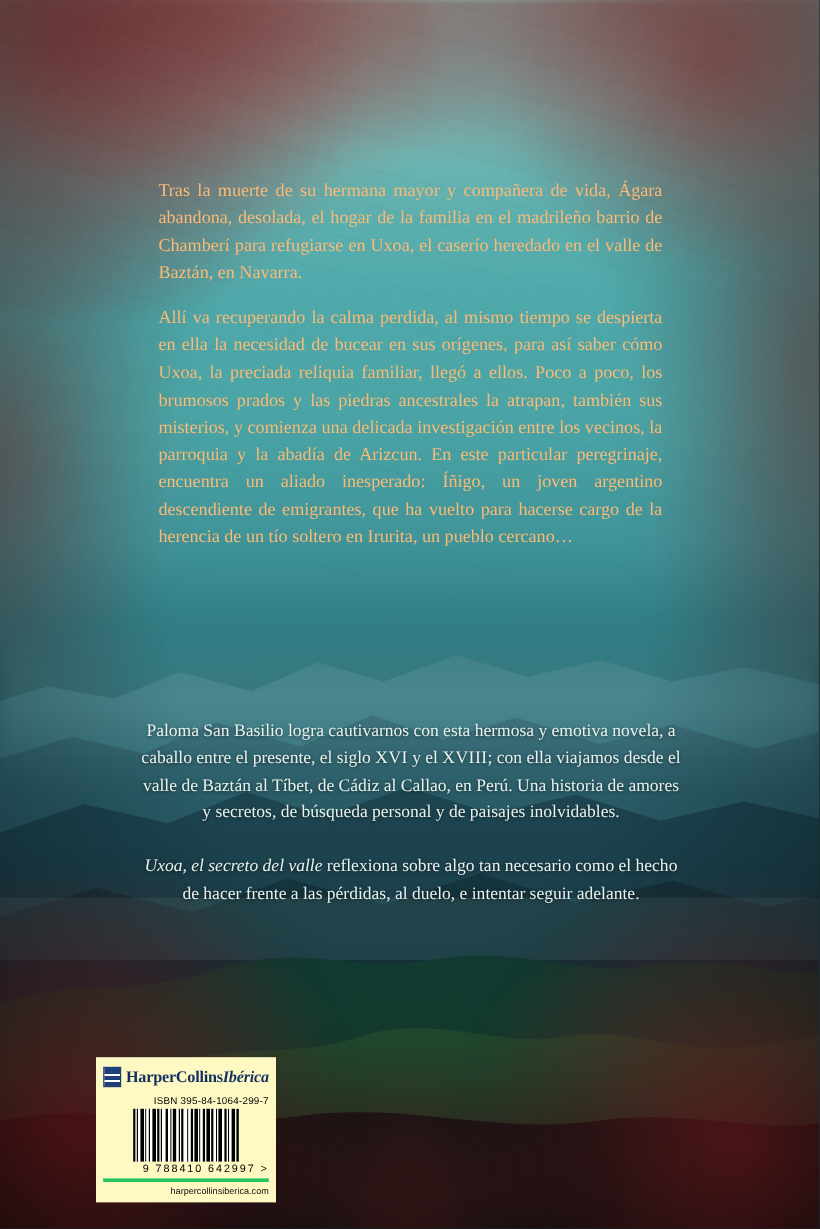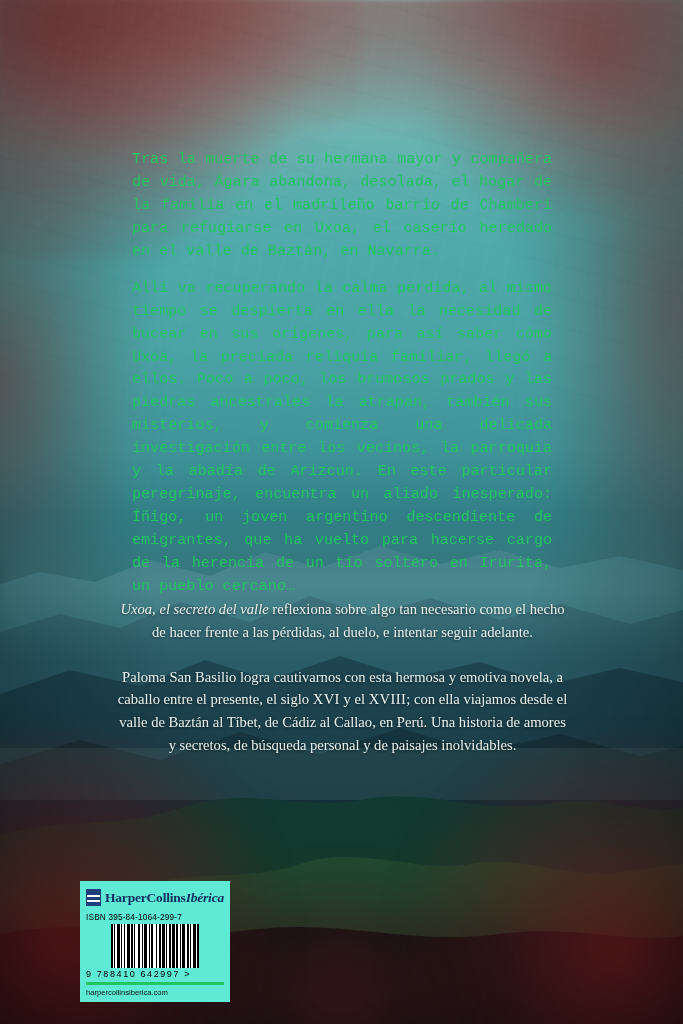--- a/index.html
+++ b/index.html
@@ -135,26 +135,25 @@
     background: radial-gradient(ellipse at 50% 45%, rgba(0,0,0,0) 42%, rgba(0,0,0,0.28) 80%, rgba(0,0,0,0.45) 100%);
     pointer-events: none;
   }
 
   
   .blurb {
     position: absolute;
     left: 132px;
     top: 148px;
     width: 420px;
-    color: #22c55e;
+    color: #fdba74;
     font-size: 15.1px;
     line-height: 1.52;
     text-align: justify;
     text-justify: inter-word;
-    font-family: Liberation Mono, monospace;
   }
   .blurb p { margin: 0 0 14px 0; }
   .blurb p:last-child { margin-bottom: 13px; }
 
   .endorsement {
     position: absolute;
     left: 115px;
     top: 598px;
     width: 455px;
     color: #e9f2ee;
@@ -167,24 +166,24 @@
   .endorsement p:last-child { margin-bottom: 0; }
   .endorsement .sc { font-variant: small-caps; letter-spacing: 0.4px; }
   .endorsement em { font-style: italic; }
 
   
   .publisher-block {
     position: absolute;
     left: 80px;
     bottom: 22px;
     width: 150px;
-    background: #5eead4;
+    background: #fef9c3;
     padding: 6px 6px 5px 6px;
     box-sizing: border-box;
-    text-align: left;
+    text-align: right;
   }
   .logo {
     display: flex;
     align-items: center;
     justify-content: center;
     gap: 4px;
     padding: 2px 0 4px 0;
   }
   .logo-mark {
     width: 15px;
@@ -311,22 +310,22 @@
   <div class="bg-red-br"></div>
   <div class="bg-red-bc"></div>
   <div class="vignette"></div>
 
   <div class="blurb">
     <p>Tras la muerte de su hermana mayor y compañera de vida, Ágara abandona, desolada, el hogar de la familia en el madrileño barrio de Chamberí para refugiarse en Uxoa, el caserío heredado en el valle de Baztán, en Navarra.</p>
     <p>Allí va recuperando la calma perdida, al mismo tiempo se despierta en ella la necesidad de bucear en sus orígenes, para así saber cómo Uxoa, la preciada reliquia familiar, llegó a ellos. Poco a poco, los brumosos prados y las piedras ancestrales la atrapan, también sus misterios, y comienza una delicada investigación entre los vecinos, la parroquia y la abadía de Arizcun. En este particular peregrinaje, encuentra un aliado inesperado: Íñigo, un joven argentino descendiente de emigrantes, que ha vuelto para hacerse cargo de la herencia de un tío soltero en Irurita, un pueblo cercano…</p>
   </div>
 
   <div class="endorsement">
+    <p><span>Paloma San Basilio logra cautivarnos con esta hermosa y emotiva novela, a caballo entre el presente, el siglo </span><span class="sc">XVI</span><span> y el </span><span class="sc">XVIII</span><span>; con ella viajamos desde el valle de Baztán al Tíbet, de Cádiz al Callao, en Perú. Una historia de amores y secretos, de búsqueda personal y de paisajes inolvidables.</span></p>
     <p><em>Uxoa, el secreto del valle</em><span> reflexiona sobre algo tan necesario como el hecho  de hacer frente a las pérdidas, al duelo, e intentar seguir adelante.</span></p>
-    <p><span>Paloma San Basilio logra cautivarnos con esta hermosa y emotiva novela, a caballo entre el presente, el siglo </span><span class="sc">XVI</span><span> y el </span><span class="sc">XVIII</span><span>; con ella viajamos desde el valle de Baztán al Tíbet, de Cádiz al Callao, en Perú. Una historia de amores y secretos, de búsqueda personal y de paisajes inolvidables.</span></p>
   </div>
 
   <div class="publisher-block">
     <div class="logo">
       <span class="logo-mark"></span>
       <span class="logo-text"><span>HarperCollins</span><span class="iberica">Ibérica</span></span>
     </div>
     <div class="isbn-text">
       <span>ISBN</span>
       <span>395-84-1064-299-7</span>

